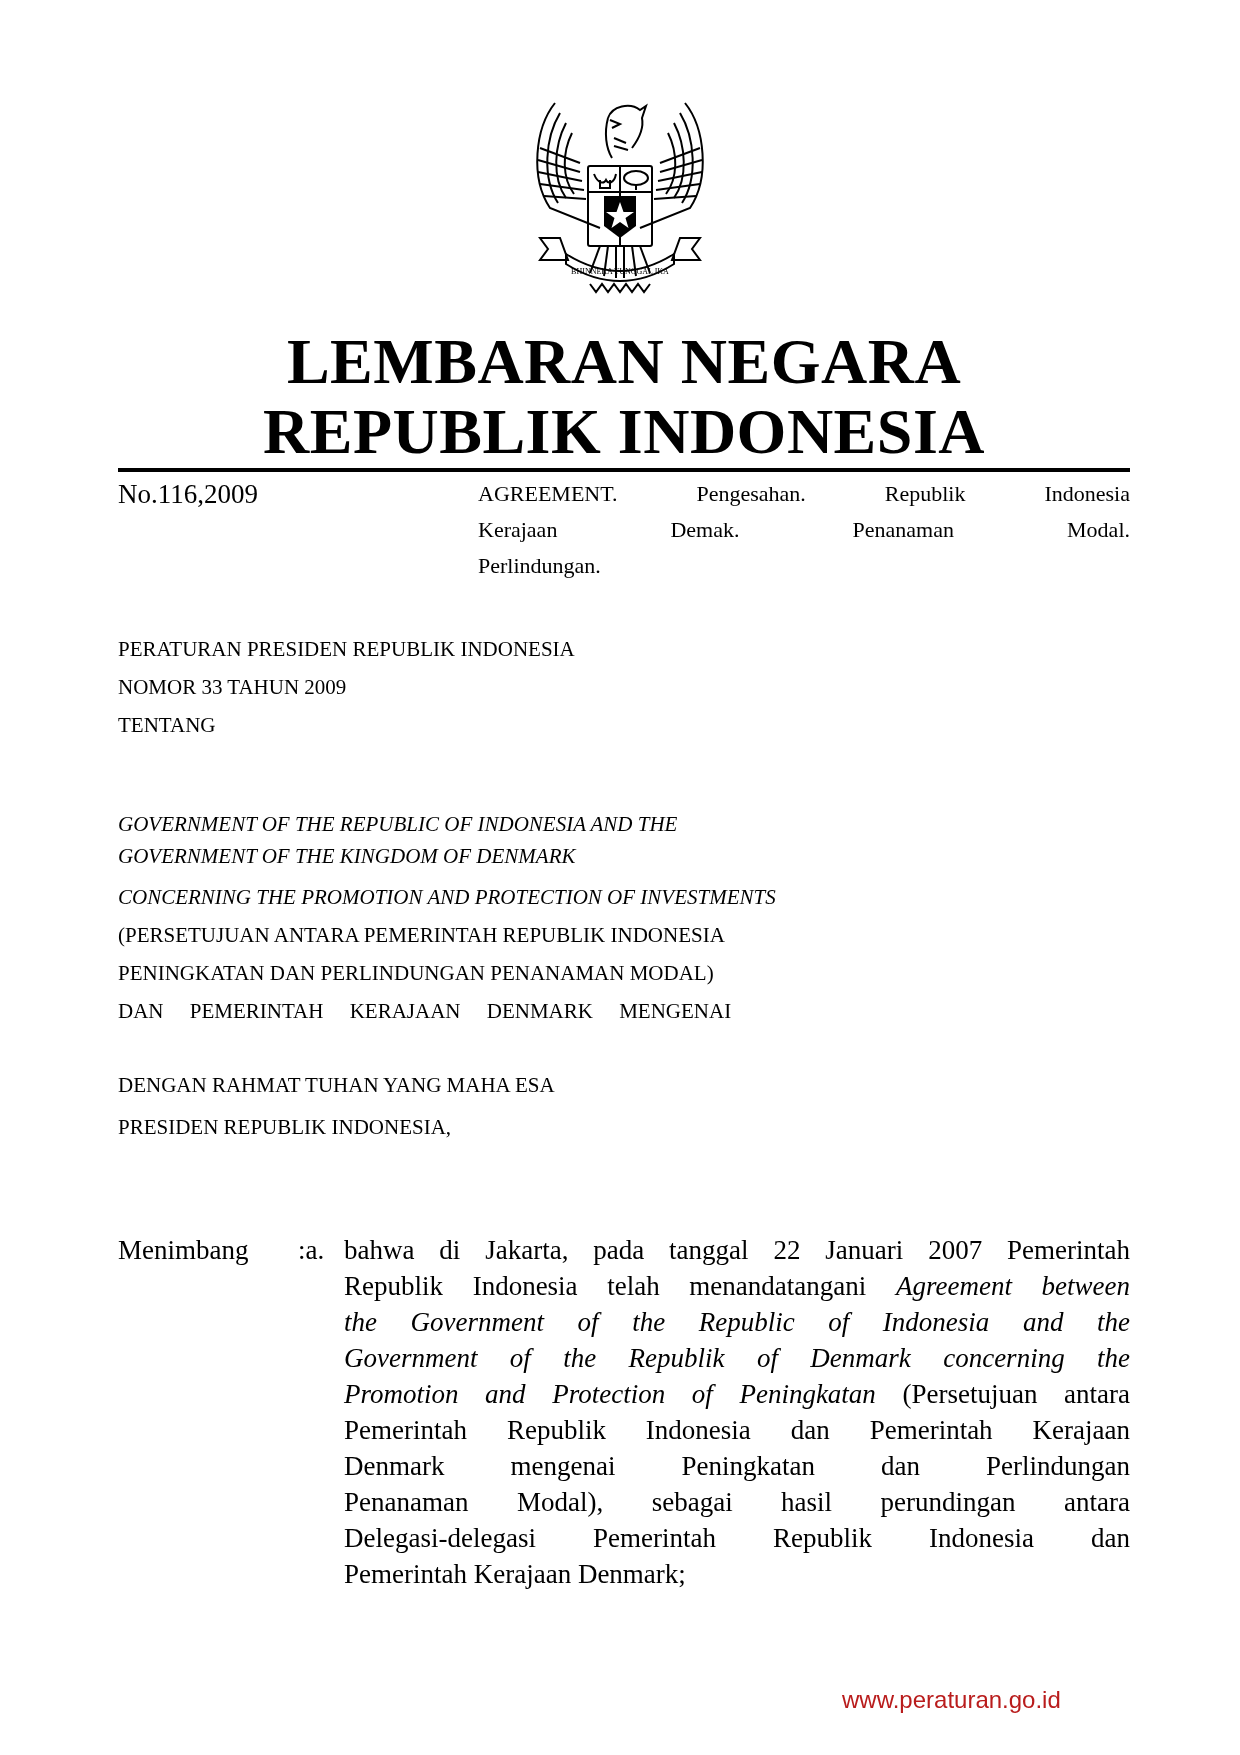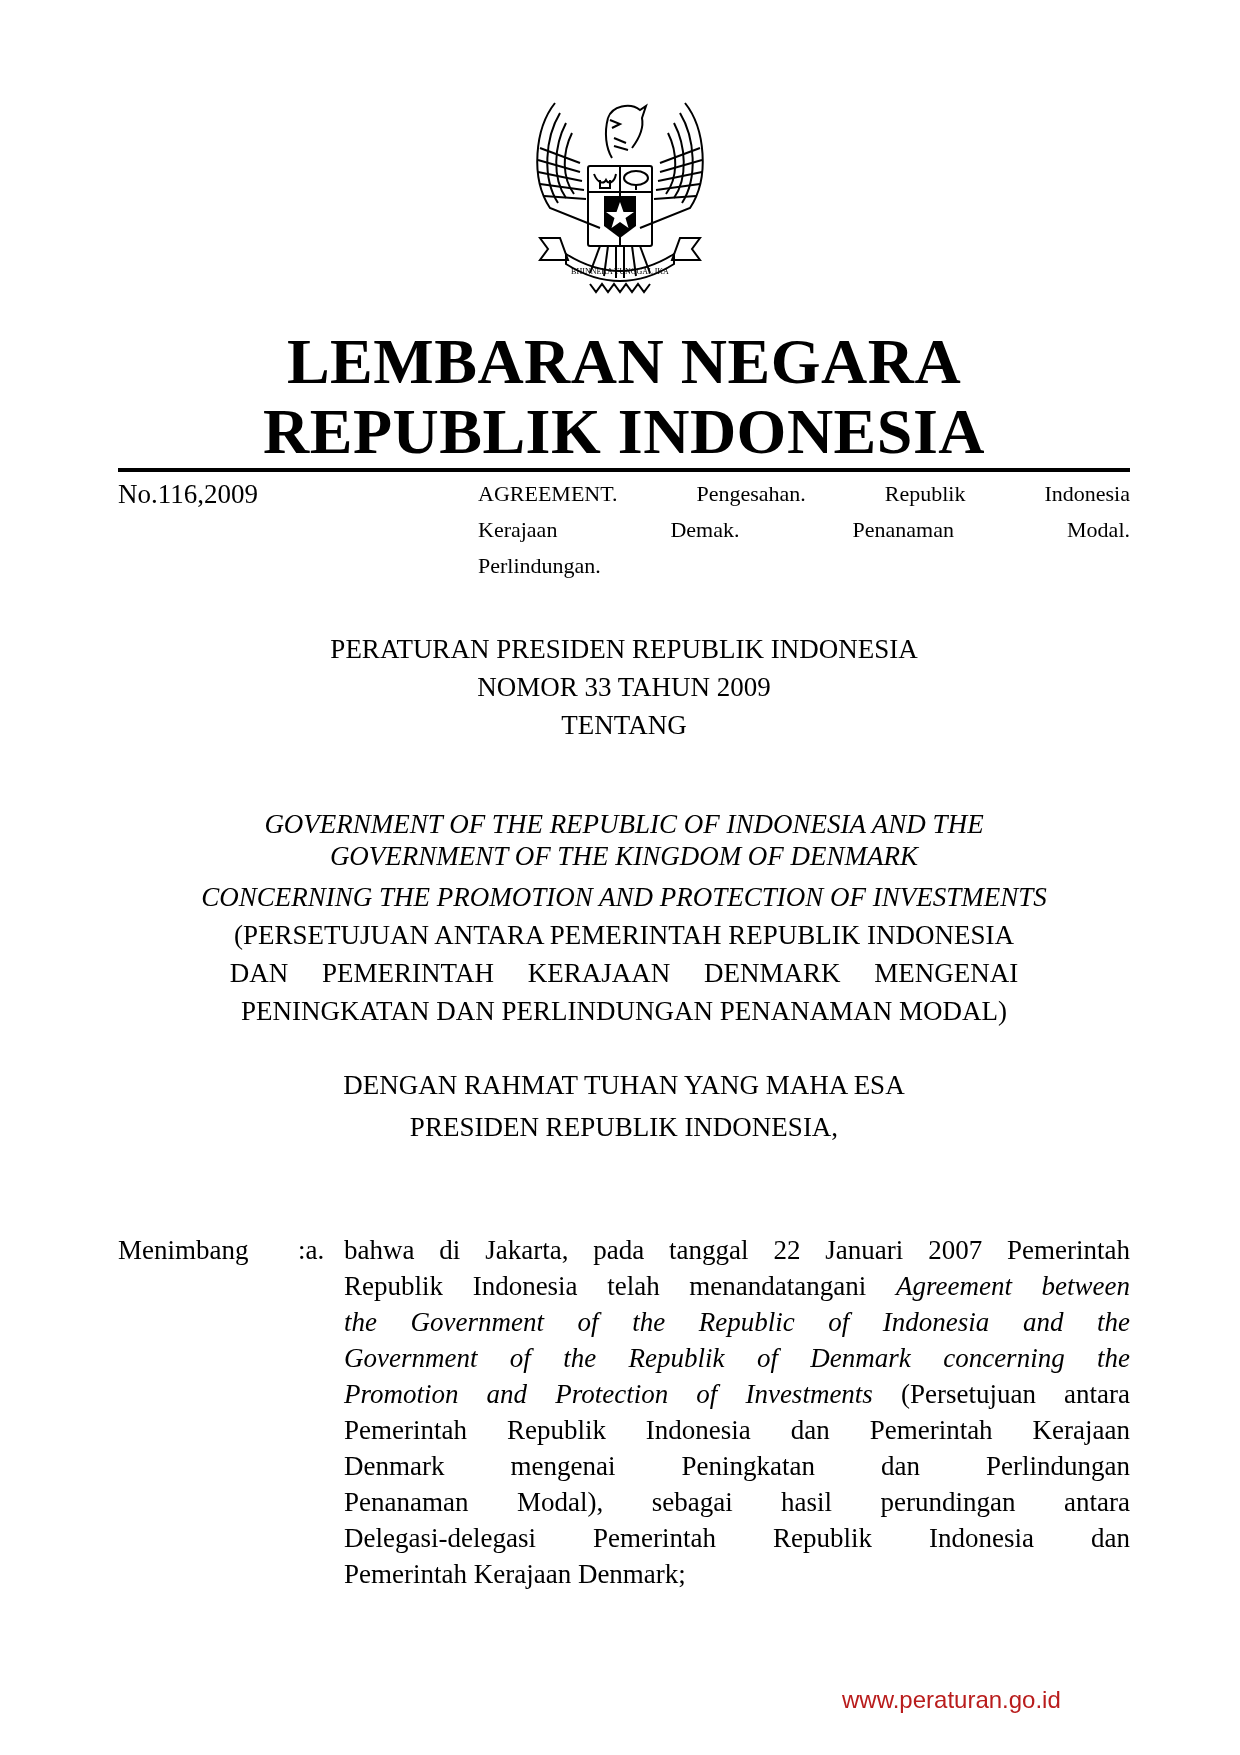--- a/index.html
+++ b/index.html
@@ -63,22 +63,22 @@
       display: block;
       text-align: justify;
       text-align-last: justify;
     }
     .subj-line.last { text-align-last: left; }
 
     .center-block {
       position: absolute;
       left: 118px;
       width: 1012px;
-      text-align: center;
-      font-size: 27px;
+      text-align: left;
+      font-size: 21px;
     }
     .cl {
       display: block;
       white-space: nowrap;
     }
     .it { font-style: italic; }
 
     .menimbang-label {
       position: absolute;
       left: 118px;
@@ -201,37 +201,37 @@
 </div>
 
 <div class="center-block it" style="top:808px; line-height:32px;">
   <span class="cl">GOVERNMENT OF THE REPUBLIC OF INDONESIA  AND  THE</span>
   <span class="cl">GOVERNMENT  OF  THE  KINGDOM  OF  DENMARK</span>
 </div>
 
 <div class="center-block" style="top:878px; line-height:38px;">
   <span class="cl it">CONCERNING THE PROMOTION AND PROTECTION OF INVESTMENTS</span>
   <span class="cl">(PERSETUJUAN  ANTARA  PEMERINTAH REPUBLIK INDONESIA</span>
+  <span class="cl">PENINGKATAN DAN PERLINDUNGAN PENANAMAN MODAL)</span>
   <span class="cl" style="white-space:pre;">DAN     PEMERINTAH     KERAJAAN     DENMARK     MENGENAI</span>
-  <span class="cl">PENINGKATAN DAN PERLINDUNGAN PENANAMAN MODAL)</span>
 </div>
 
 <div class="center-block" style="top:1064px; line-height:42px;">
   <span class="cl">DENGAN RAHMAT TUHAN YANG MAHA ESA</span>
   <span class="cl">PRESIDEN REPUBLIK INDONESIA,</span>
 </div>
 
 <div class="menimbang-label">Menimbang</div>
 <div class="menimbang-marker">:a.</div>
 <div class="menimbang-body">
   <span class="jl"><span>bahwa di Jakarta, pada tanggal 22 Januari 2007 Pemerintah</span></span>
   <span class="jl"><span>Republik Indonesia telah menandatangani </span><span class="it">Agreement between</span></span>
   <span class="jl it">the Government of the Republic of Indonesia and the</span>
   <span class="jl it">Government of the Republik of Denmark concerning the</span>
-  <span class="jl"><span class="it">Promotion and Protection of Investments</span><span> (Persetujuan antara</span></span>
+  <span class="jl"><span class="it">Promotion and Protection of Peningkatan</span><span> (Persetujuan antara</span></span>
   <span class="jl">Pemerintah Republik Indonesia dan Pemerintah Kerajaan</span>
   <span class="jl">Denmark mengenai Peningkatan dan Perlindungan</span>
   <span class="jl">Penanaman Modal), sebagai hasil perundingan antara</span>
   <span class="jl">Delegasi-delegasi Pemerintah Republik Indonesia dan</span>
   <span class="jl last">Pemerintah Kerajaan Denmark;</span>
 </div>
 
 <div class="footer-url">www.peraturan.go.id</div>
 
 </body></html>

